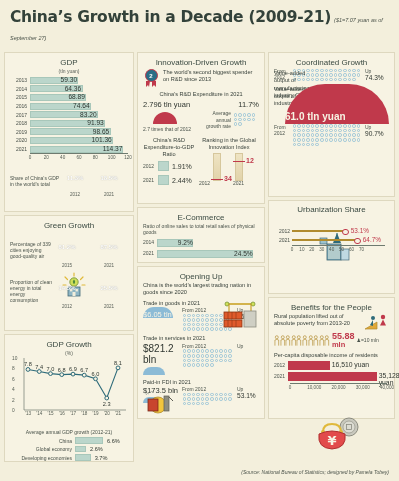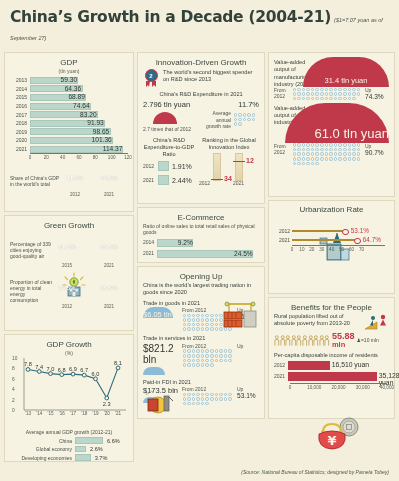--- a/index.html
+++ b/index.html
@@ -82,21 +82,21 @@
   .povbar{height:9px;background:#C0394B;}
   .srcline{text-align:right;font-size:5px;font-style:italic;color:#4d554c;padding:3px 10px 0 0;}
   svg{display:block;}
 </style>
 </head>
 <body>
 
 <div class="page">
 
   <div class="header">
-    <span class="title">China’s Growth in a Decade (2004-21)</span><span class="title-note">($1=7.07 yuan as of September 27)</span>
+    <span class="title">China’s Growth in a Decade (2009-21)</span><span class="title-note">($1=7.07 yuan as of September 27)</span>
   </div>
 
   <div class="cols">
 
     <div class="col col-a">
 
       <div class="card" style="height:160px;">
         <div class="sec-title">GDP</div>
         <div class="sec-sub">(tln yuan)</div>
         <div class="bars" id="gdp-bars">
@@ -612,26 +612,24 @@
             <path d="M4 8 q1-3 3-1" stroke="#9aa39a" stroke-width="0.8" fill="none"></path>
             <path d="M8 6 q1-3 3-1" stroke="#9aa39a" stroke-width="0.8" fill="none"></path>
           </svg>
         </div>
       </div>
     </div>
 
     <div class="col col-c">
 
       <div class="card" style="height:145px;">
+        <div class="sec-title">Coordinated Growth</div>
         <div id="coord-blocks">
             <div style="position: relative; margin-bottom: 2px;">
               <div class="lbl-b" style="width: 42px; position: absolute; left: 0px; top: 2px;">Value-added output of manufacturing industry (2021)</div>
-              <div class="dome" style="width: 86px; height: 30px; margin-left: auto; position: relative;">
-                <div style="position: absolute; bottom: 2px; width: 100%; text-align: center; color: rgb(247, 243, 227); font-size: 7.5px;">31.4 tln yuan</div>
-              </div>
               <div style="display: flex; align-items: flex-start; gap: 2px;">
                 <div class="lbl" style="width: 16px;">From 2012</div>
                 <div class="dots" style="flex: 1 1 0%;">
                   <div class="dot"></div>
                   <div class="dot"></div>
                   <div class="dot"></div>
                   <div class="dot"></div>
                   <div class="dot"></div>
                   <div class="dot"></div>
                   <div class="dot"></div>
@@ -675,21 +673,21 @@
                 </div>
                 <div style="width: 24px;">
                   <div class="lbl">Up</div>
                   <div class="num" style="font-size: 6.6px;">74.3%</div>
                 </div>
               </div>
             </div>
             <div style="position: relative; margin-bottom: 2px;">
               <div class="lbl-b" style="width: 42px; position: absolute; left: 0px; top: 2px;">Value-added output of service industry (2021)</div>
               <div class="dome" style="width: 104px; height: 40px; margin-left: auto; position: relative;">
-                <div style="position: absolute; bottom: 2px; width: 100%; text-align: right; color: rgb(247, 243, 227); font-size: 13px;">61.0 tln yuan</div>
+                <div style="position: absolute; bottom: 2px; width: 100%; text-align: left; color: rgb(247, 243, 227); font-size: 10px; font-weight: bold;">61.0 tln yuan</div>
               </div>
               <div style="display: flex; align-items: flex-start; gap: 2px;">
                 <div class="lbl" style="width: 16px;">From 2012</div>
                 <div class="dots" style="flex: 1 1 0%;">
                   <div class="dot"></div>
                   <div class="dot"></div>
                   <div class="dot"></div>
                   <div class="dot"></div>
                   <div class="dot"></div>
                   <div class="dot"></div>
@@ -757,21 +755,21 @@
                 <div style="width: 24px;">
                   <div class="lbl">Up</div>
                   <div class="num" style="font-size: 6.6px;">90.7%</div>
                 </div>
               </div>
             </div>
           </div>
       </div>
 
       <div class="card" style="height:94px;position:relative;">
-        <div class="sec-title" style="line-height:1.1;">Urbanization Rate</div>
+        <div class="sec-title" style="line-height:1.1;">Urbanization Share</div>
         <div style="position:absolute;left:46px;top:30px;">
           <svg width="38" height="34" viewBox="0 0 38 34">
             <polygon points="22,2 26,12 18,12" fill="#2E6B7A"></polygon>
             <line x1="22" y1="2" x2="22" y2="12" stroke="#2E6B7A" stroke-width="1"></line>
             <rect x="5" y="7" width="7" height="6" fill="#9CC3CF" stroke="#456A78" stroke-width="0.7"></rect>
             <rect x="12" y="13" width="14" height="16" fill="#7FAFC0" stroke="#3A6270" stroke-width="0.8"></rect>
             <g stroke="#F2EEDB" stroke-width="0.9">
               <line x1="14" y1="15" x2="14" y2="28"></line>
                 <line x1="16" y1="15" x2="16" y2="28"></line>
               <line x1="18" y1="15" x2="18" y2="28"></line>

